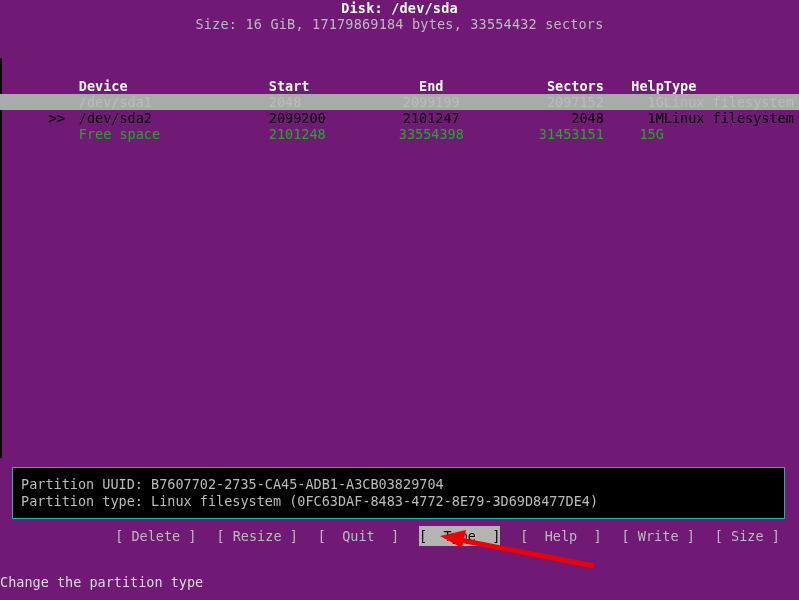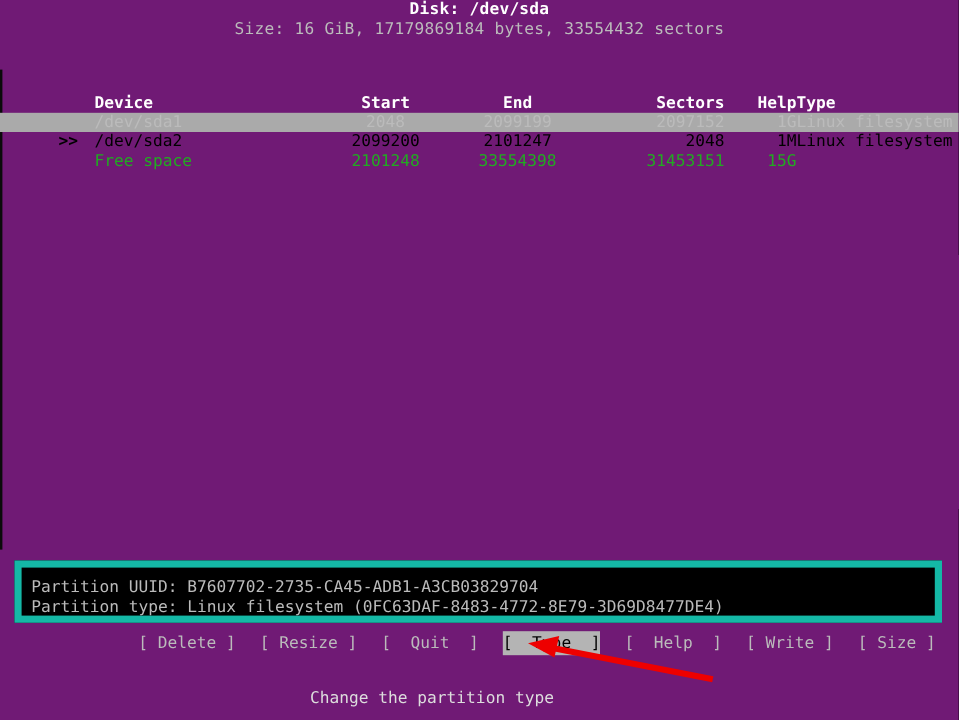--- a/index.html
+++ b/index.html
@@ -62,42 +62,42 @@
   .prow.normal { color: #bbbbbb; }
   .prow.selected {
     background: #aaaaaa;
     color: #000000;
   }
   .prow.free { color: #22aa22; }
 
   .cell { display: inline-block; white-space: pre; }
   .c-marker { width: 30px; text-align: left; font-weight: bold;}
   .c-device { width: 190px; text-align: left; }
-  .c-start  { width: 105px; text-align: center; }
+  .c-start  { width: 105px; text-align: left; }
   .c-end    { width: 115px; text-align: center; }
   .c-sectors{ width: 115px; text-align: right; }
   .c-size   { width: 60px;  text-align: right; }
   .c-type   { text-align: left; }
 
   
   .left-rail {
     position: absolute;
     left: 0px; top: 58px;
     width: 2px; height: 400px;
     background: #0b0b0b;
   }
 
   
   .infobox {
     position: absolute;
     left: 12px;
     top: 467px;
     width: 773px;
     height: 52px;
-    border: 6px solid #14b8a6;
+    border: 1px solid #14b8a6;
     box-sizing: border-box;
     background: #000000;
   }
   .infoline {
     position: absolute;
     left: 8px;
     white-space: pre;
     font-size: 13.5px;
     line-height: 16px;
     color: #bbbbbb;
@@ -132,26 +132,25 @@
     background: #b4b4b4;
     color: #000000;
   }
 
   
   .status-hint {
     position: absolute;
     left: 0;
     top: 574px;
     width: 632px;
-    text-align: center;
+    text-align: left;
     font-size: 13.5px;
     line-height: 16px;
     color: #dddddd;
     white-space: pre;
-    padding-left: 44px;
   }
 
   
   .arrow-layer {
     position: absolute;
     left: 0; top: 0;
     width: 799px; height: 600px;
     pointer-events: none;
   }
 </style>

